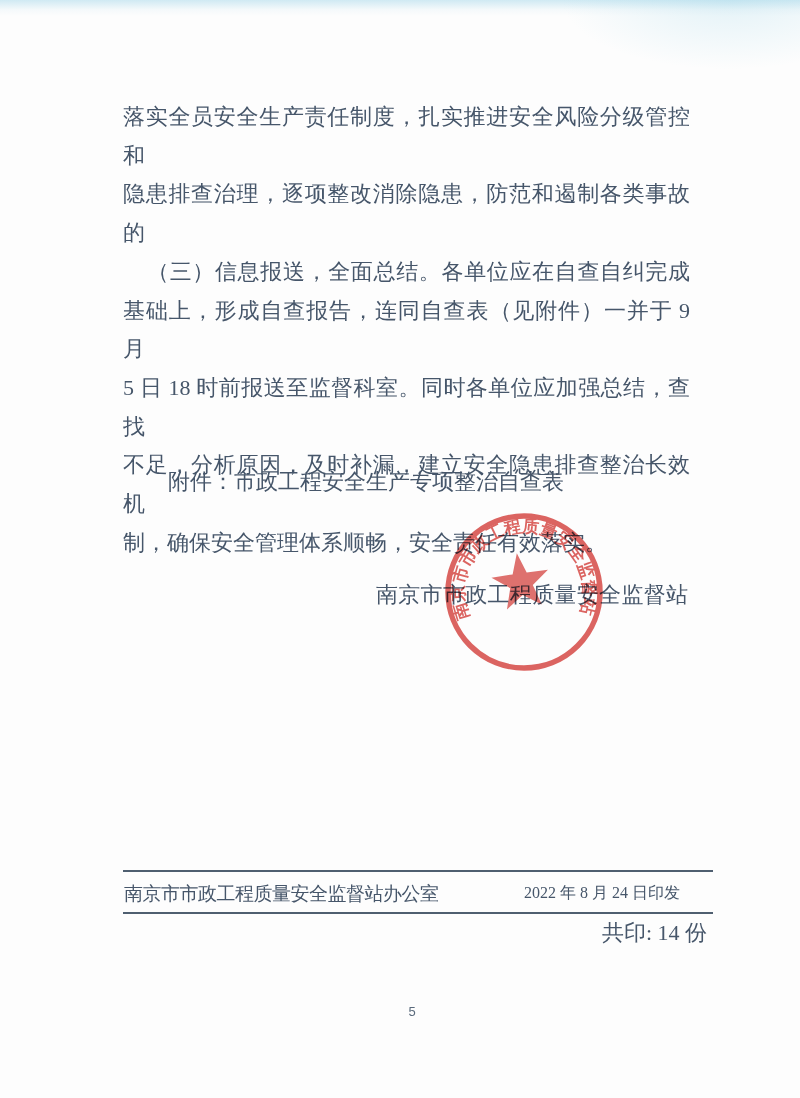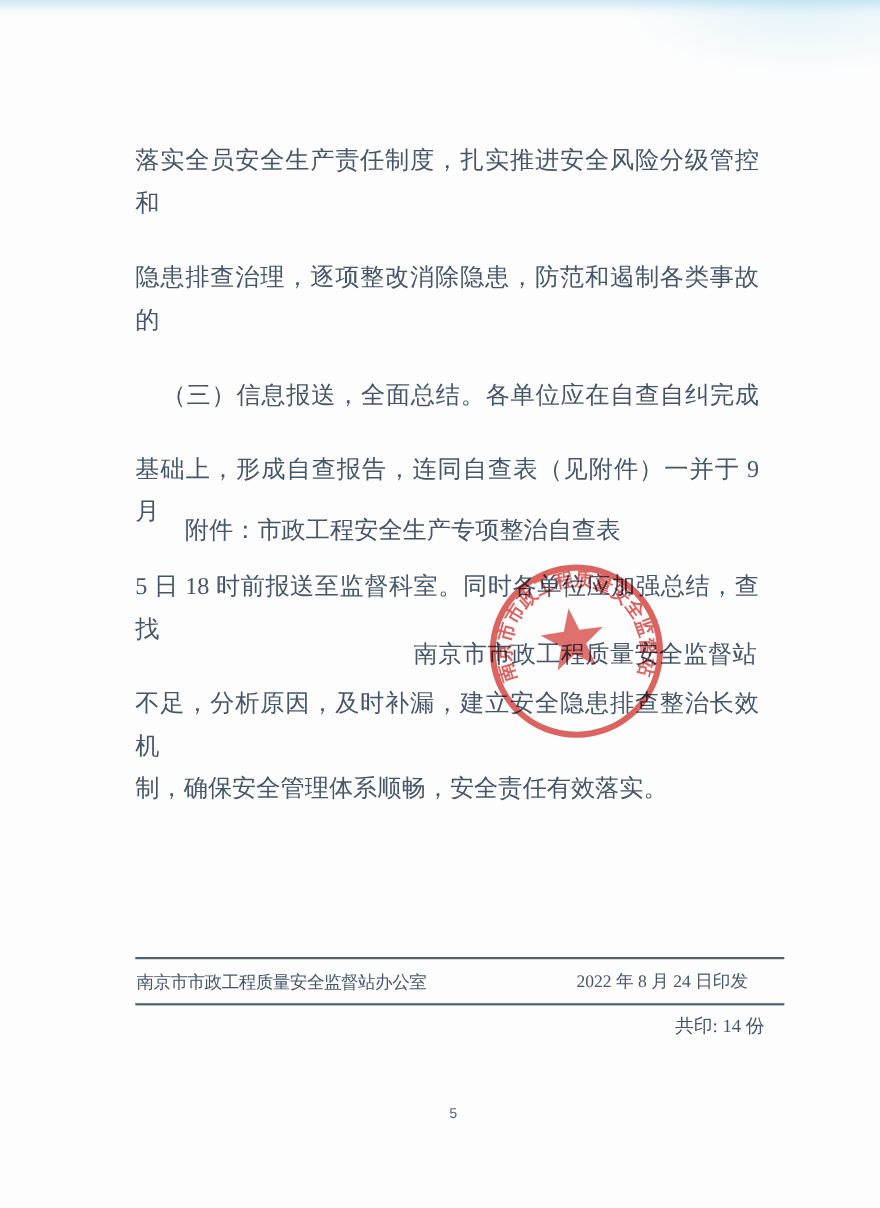--- a/index.html
+++ b/index.html
@@ -27,21 +27,21 @@
     position:absolute;left:560px;top:0;width:240px;height:70px;
     background:radial-gradient(ellipse at 70% 0%, rgba(150,210,230,.25), rgba(255,255,255,0) 70%);
   }
   
   .body-text{
     position:absolute;left:123px;top:98px;width:567px;
     font-size:22px;line-height:38.7px;
     letter-spacing:0;
   }
   .body-text .line{white-space:nowrap;}
-  .body-text .line.just{text-align:justify;text-align-last:justify;white-space:normal;margin-top:29px;}
+  .body-text .line.just{text-align:justify;text-align-last:justify;white-space:normal;}
   .body-text .line.indent{text-indent:24px;}
   .attachment{
     position:absolute;left:132px;top:466px;width:567px;
     padding-left:36px;
     font-size:22px;line-height:31px;
   }
   .sig-org{
     position:absolute;left:376px;top:582px;width:312px;
     font-size:22px;line-height:26px;
     text-align:justify;text-align-last:justify;
@@ -60,29 +60,29 @@
     fill:var(--seal-red);
   }
   .footer-rule{
     position:absolute;left:123px;width:590px;height:2px;
     background:var(--rule);
   }
   .footer-rule.top{top:870px;}
   .footer-rule.bottom{top:912px;}
   .footer-office{
     position:absolute;left:124px;top:884px;
-    font-size:16px;line-height:20px;letter-spacing:-.5px;
+    font-size:19px;line-height:20px;letter-spacing:-.5px;
   }
   .footer-print{
     position:absolute;right:120px;top:882px;
     font-size:16px;line-height:22px;text-align:right;
   }
   .footer-copies{
-    position:absolute;right:105px;top:922px;
-    font-size:17px;line-height:22px;
+    position:absolute;right:93px;top:922px;
+    font-size:22px;line-height:22px;
   }
   .page-number{
     position:absolute;left:392px;top:1004px;width:40px;
     text-align:center;font-size:13px;color:#5a6a7c;
     font-family:"Liberation Sans","DejaVu Sans",sans-serif;
   }
 </style>
 </head>
 <body>
 

